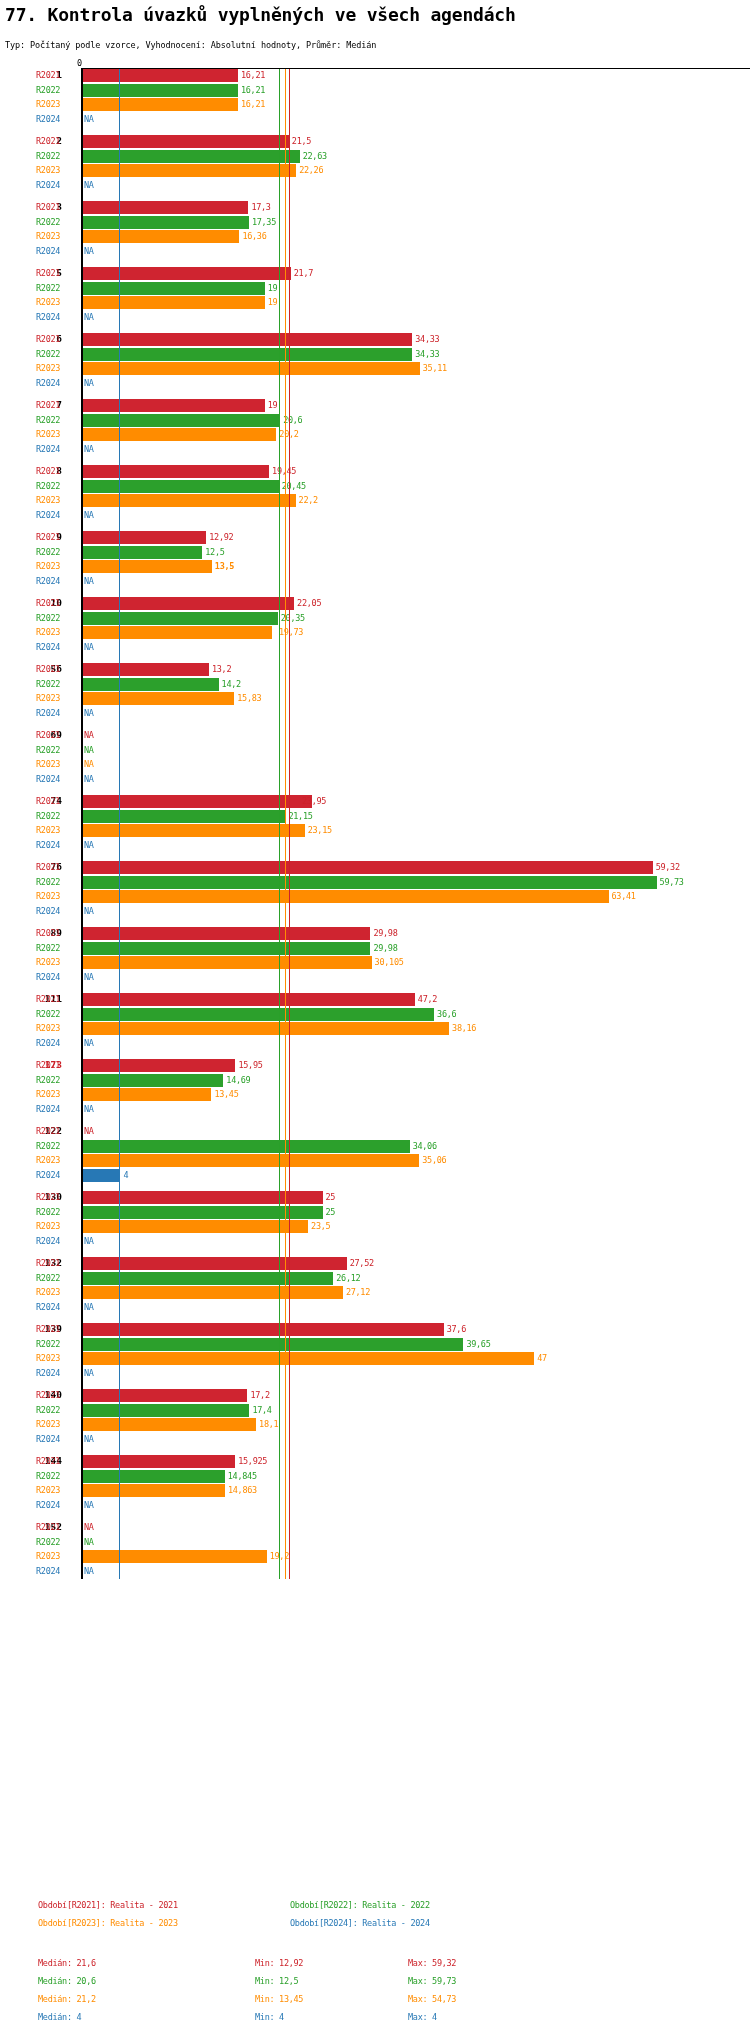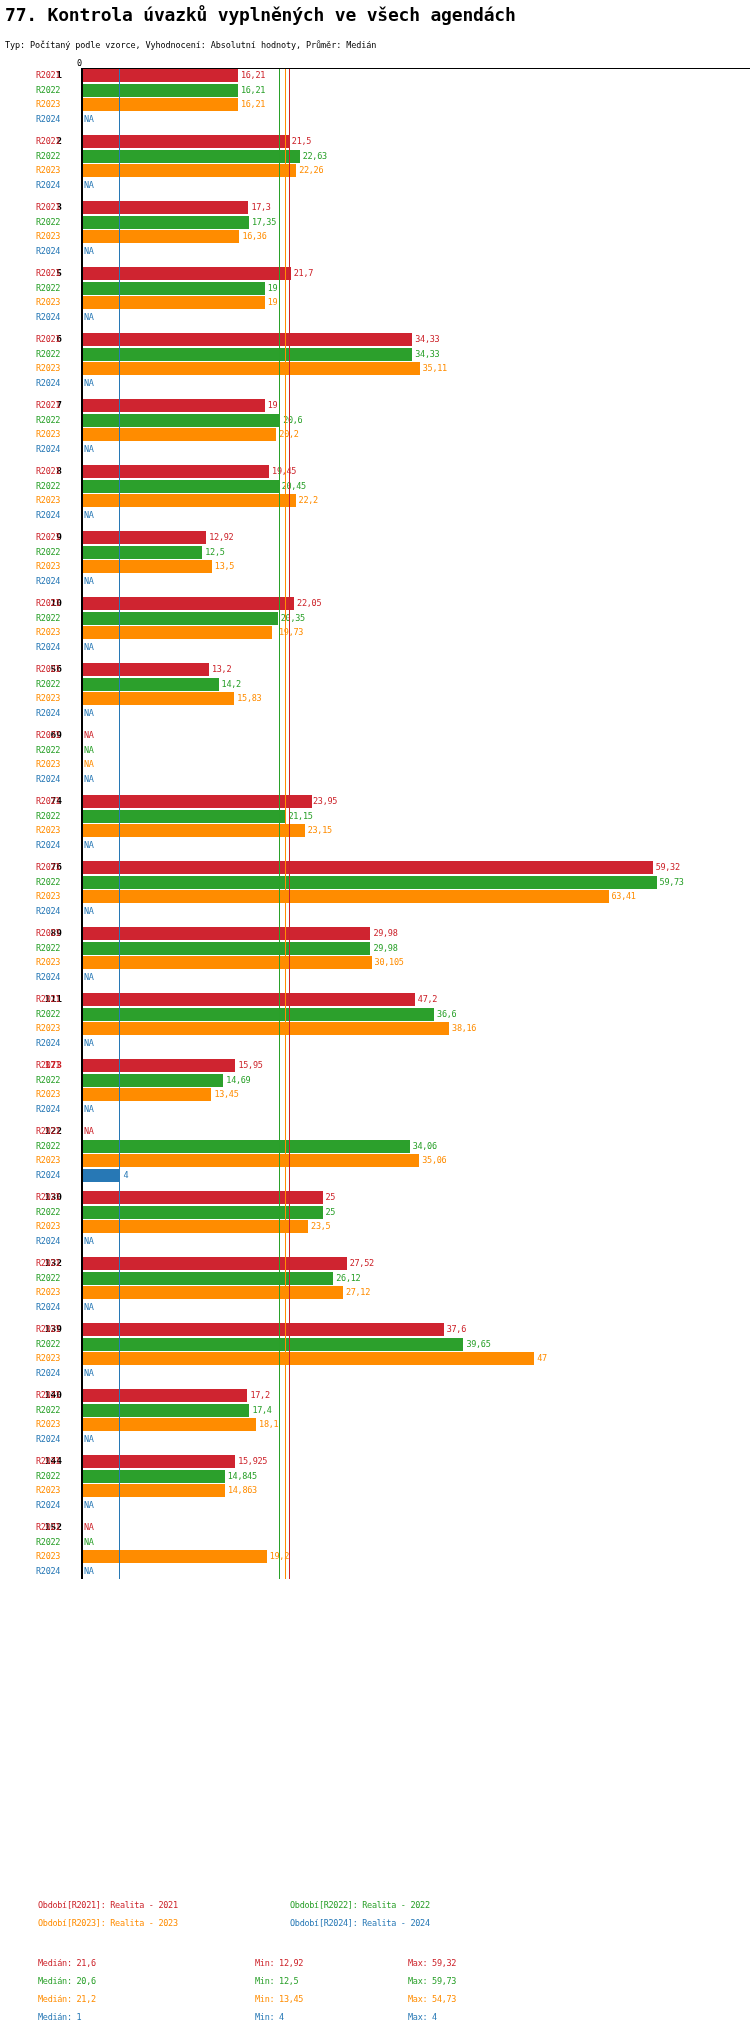--- a/index.html
+++ b/index.html
@@ -215,21 +215,21 @@
           <div class="val c2021" style="left: 209.29px;">12,92</div>
         </div>
         <div class="brow" style="top: 14.6px;">
           <div class="series c2022">R2022</div>
           <div class="bar b2022" style="width: 120.25px;"></div>
           <div class="val c2022" style="left: 205.25px;">12,5</div>
         </div>
         <div class="brow" style="top: 29.2px;">
           <div class="series c2023">R2023</div>
           <div class="bar b2023" style="width: 129.87px;"></div>
-          <div class="val c2023" style="left: 214.87px;">13,5</div>
+          <div class="val c2023" style="left: 214.87px; font-weight: bold;">13,5</div>
         </div>
         <div class="brow" style="top: 43.8px;">
           <div class="series c2024">R2024</div>
           <div class="na c2024">NA</div>
         </div>
       </div>
       <div class="group" style="top: 537px; height: 58.4px;">
         <div class="glabel">10</div>
         <div class="brow" style="top: 0px;">
           <div class="series c2021">R2021</div>
@@ -290,21 +290,21 @@
         <div class="brow" style="top: 43.8px;">
           <div class="series c2024">R2024</div>
           <div class="na c2024">NA</div>
         </div>
       </div>
       <div class="group" style="top: 735px; height: 58.4px;">
         <div class="glabel">74</div>
         <div class="brow" style="top: 0px;">
           <div class="series c2021">R2021</div>
           <div class="bar b2021" style="width: 230.399px;"></div>
-          <div class="val c2021" style="left: 313px;">23,95</div>
+          <div class="val c2021" style="left: 302px;">23,95</div>
         </div>
         <div class="brow" style="top: 14.6px;">
           <div class="series c2022">R2022</div>
           <div class="bar b2022" style="width: 203.463px;"></div>
           <div class="val c2022" style="left: 288.463px;">21,15</div>
         </div>
         <div class="brow" style="top: 29.2px;">
           <div class="series c2023">R2023</div>
           <div class="bar b2023" style="width: 222.703px;"></div>
           <div class="val c2023" style="left: 307.703px;">23,15</div>
@@ -571,18 +571,18 @@
   <div class="stats" id="stats">
       <div class="st" style="left: 38px; top: 0px; color: rgb(204, 34, 41);">Medián: 21,6</div>
       <div class="st" style="left: 255px; top: 0px; color: rgb(204, 34, 41);">Min: 12,92</div>
       <div class="st" style="left: 408px; top: 0px; color: rgb(204, 34, 41);">Max: 59,32</div>
       <div class="st" style="left: 38px; top: 18px; color: rgb(42, 160, 42);">Medián: 20,6</div>
       <div class="st" style="left: 255px; top: 18px; color: rgb(42, 160, 42);">Min: 12,5</div>
       <div class="st" style="left: 408px; top: 18px; color: rgb(42, 160, 42);">Max: 59,73</div>
       <div class="st" style="left: 38px; top: 36px; color: rgb(255, 140, 0);">Medián: 21,2</div>
       <div class="st" style="left: 255px; top: 36px; color: rgb(255, 140, 0);">Min: 13,45</div>
       <div class="st" style="left: 408px; top: 36px; color: rgb(255, 140, 0);">Max: 54,73</div>
-      <div class="st" style="left: 38px; top: 54px; color: rgb(39, 120, 181);">Medián: 1</div>
+      <div class="st" style="left: 38px; top: 54px; color: rgb(39, 120, 181);">Medián: 4</div>
       <div class="st" style="left: 255px; top: 54px; color: rgb(39, 120, 181);">Min: 4</div>
       <div class="st" style="left: 408px; top: 54px; color: rgb(39, 120, 181);">Max: 4</div>
     </div>
 
 </div>
 
 </body></html>

